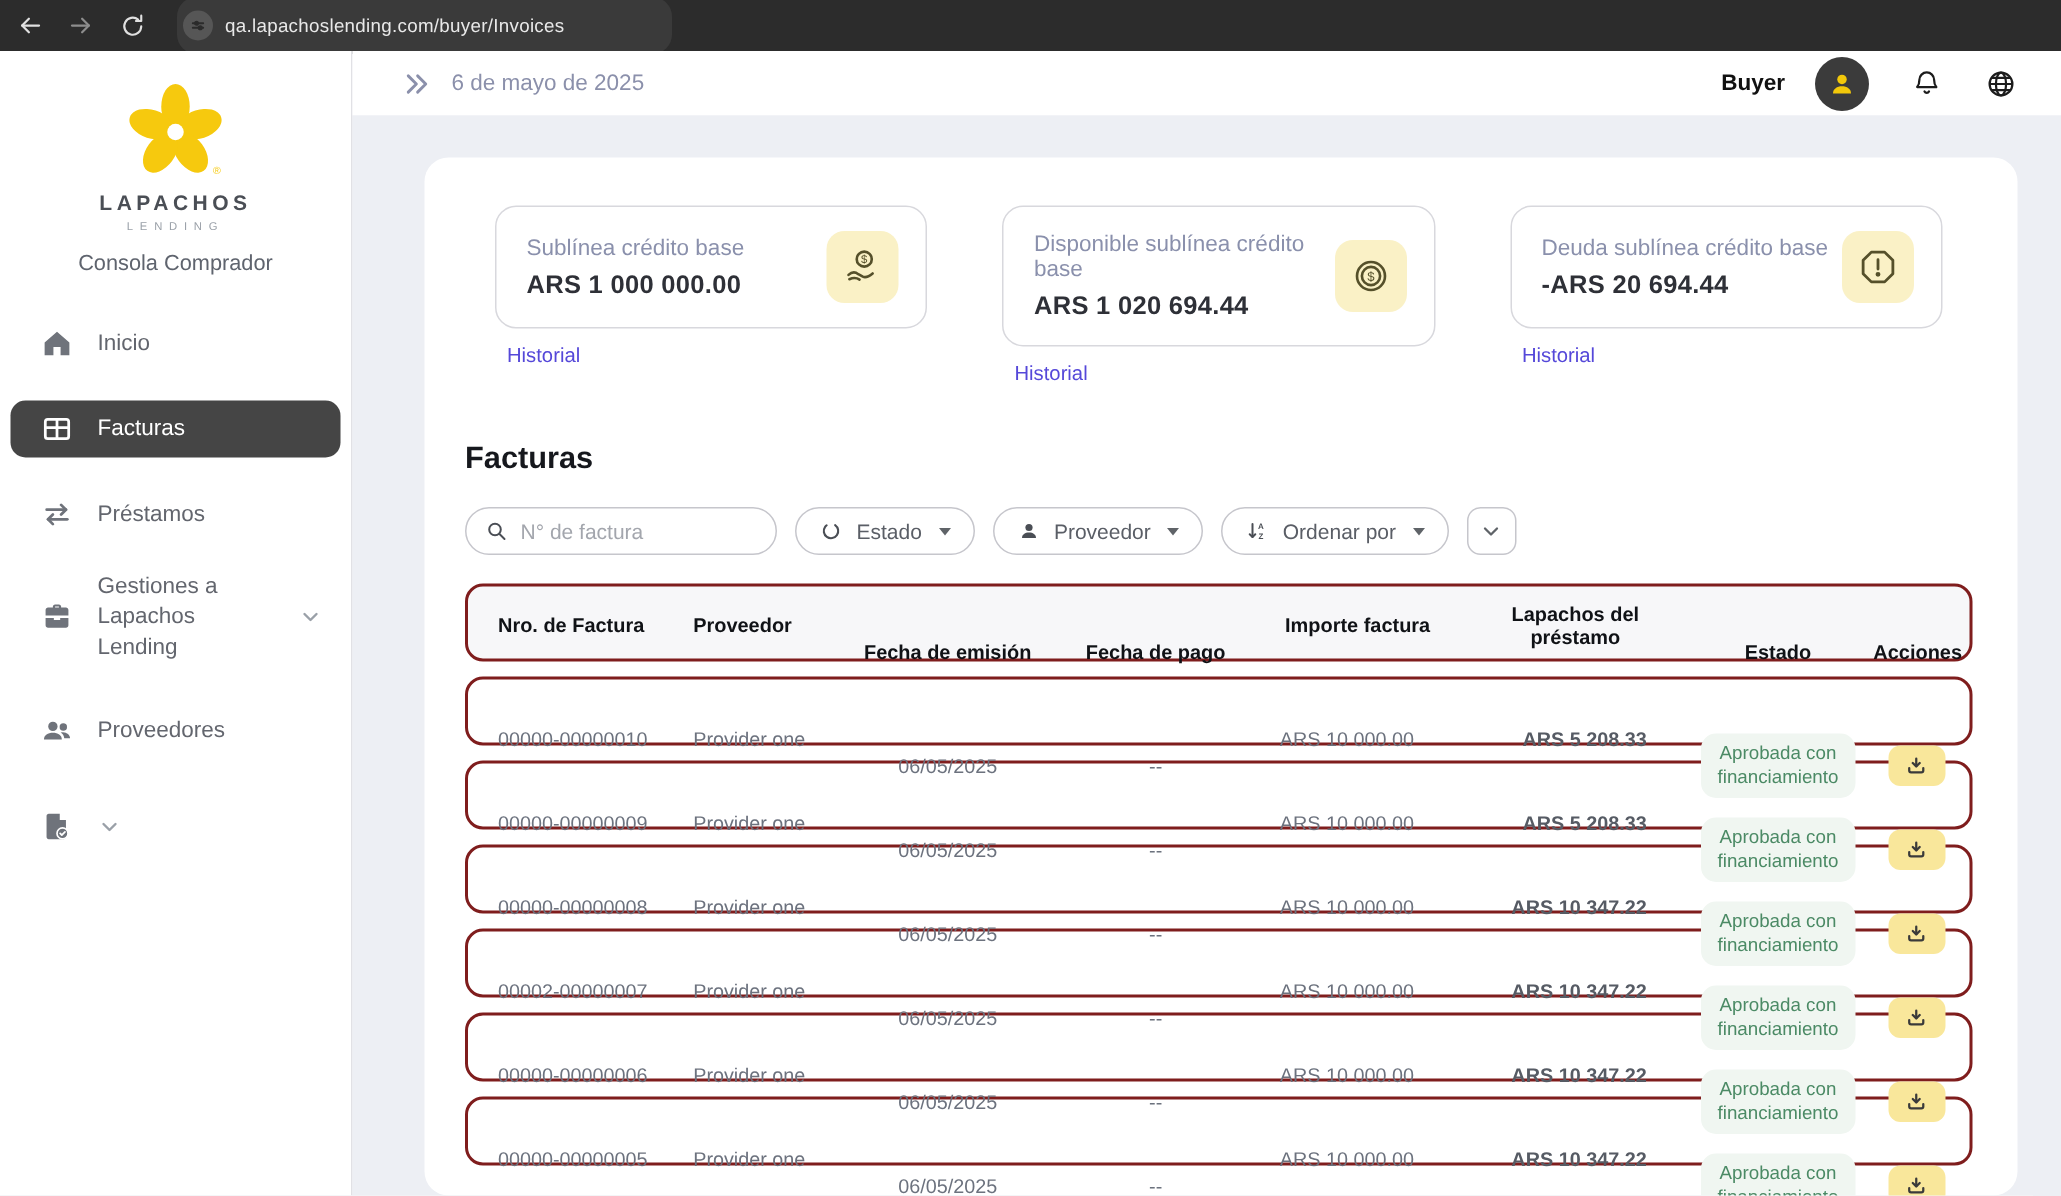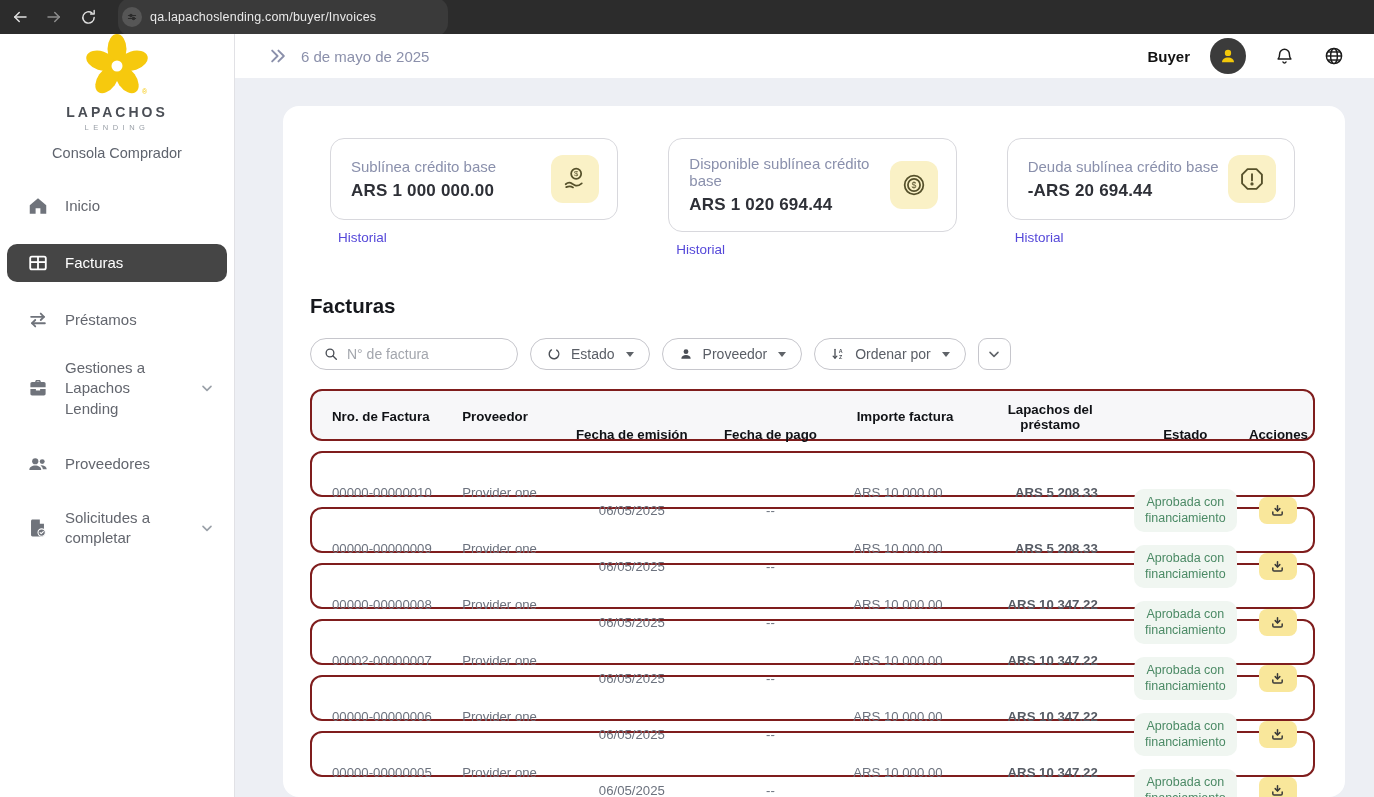--- a/index.html
+++ b/index.html
@@ -8,21 +8,21 @@
 
   
   .browser-bar { height:34px; background:#2c2c2c; display:flex; align-items:center; padding:0 10px; gap:14px; }
   .nav-ico { width:20px; height:20px; display:flex; align-items:center; justify-content:center; cursor:pointer; }
   .url-pill { height:38px; min-width:330px; background:#3a3a3a; border-radius:13px; display:flex; align-items:center; gap:8px; padding:0 14px 0 4px; margin-left:6px; }
   .tune-circle { width:20px; height:20px; border-radius:50%; background:#565656; display:flex; align-items:center; justify-content:center; }
   .url-text { color:#e9e9e9; font-size:12.5px; letter-spacing:.2px; }
 
   
   .app { display:flex; height:763px; }
-  .sidebar { width:235px; background:#fff; border-right:1px solid #e1e1e5; flex:none; display:flex; flex-direction:column; align-items:center; }
+  .sidebar { width:235px; background:#fff; border-right:1px solid #e1e1e5; flex:none; display:flex; flex-direction:column; align-items:center; padding-top:22px; }
   .brand { text-align:center; }
   .brand-name { font-size:14px; font-weight:700; letter-spacing:3px; color:#4a4e55; margin-top:2px; }
   .brand-sub { font-size:7.5px; letter-spacing:4.5px; color:#9aa0a8; margin-top:3px; }
   .console-label { font-size:14.5px; color:#5f646e; margin-top:13px; }
   .nav { width:100%; margin-top:26px; }
   .nav-item { display:flex; align-items:center; gap:16px; min-height:38px; margin:0 7px 19px 7px; padding:0 12px 0 20px; border-radius:10px; color:#63666e; font-size:15px; cursor:pointer; }
   .nav-item .ni-icon { width:22px; flex:none; display:flex; }
   .nav-item.active { background:#454545; color:#fff; }
   .nav-item.two-line { min-height:52px; margin-bottom:26px; }
   .nav-item .ni-label { flex:1; line-height:1.35; }
@@ -191,21 +191,20 @@
       </div>
 
       <div class="nav-item two-line">
         <span class="ni-icon">
           <svg width="22" height="22" viewBox="0 0 24 24">
               <path fill="#6f737b" d="M6 2.8h8l4.5 4.5v12.4c0 .9-.7 1.6-1.6 1.6H6c-.9 0-1.6-.7-1.6-1.6V4.4c0-.9.7-1.6 1.6-1.6zM14 2.8v4.5h4.5z"></path>
               <circle cx="16" cy="17" r="4" fill="#6f737b" stroke="#fff" stroke-width="1.2"></circle>
               <polyline points="14.3 17 15.5 18.2 17.8 15.9" fill="none" stroke="#fff" stroke-width="1.3" stroke-linecap="round" stroke-linejoin="round"></polyline>
             </svg>
         </span>
-        <span class="ni-label">Solicitudes a completar</span>
         <span class="chev">
           <svg width="16" height="16" viewBox="0 0 24 24" fill="none" stroke="#9aa0a8" stroke-width="2.4" stroke-linecap="round" stroke-linejoin="round">
               <polyline points="6 9.5 12 15.5 18 9.5"></polyline>
             </svg>
         </span>
       </div>
     </nav>
   </aside>
 
   <div class="main">

